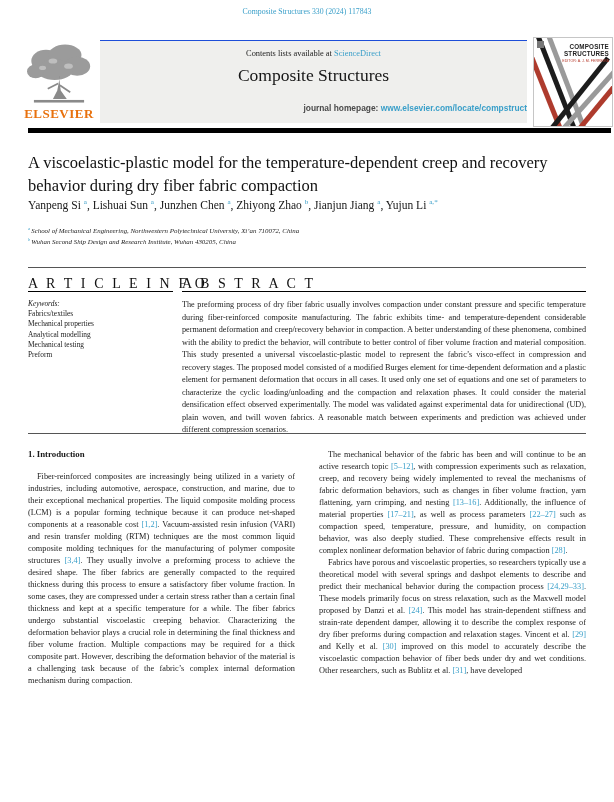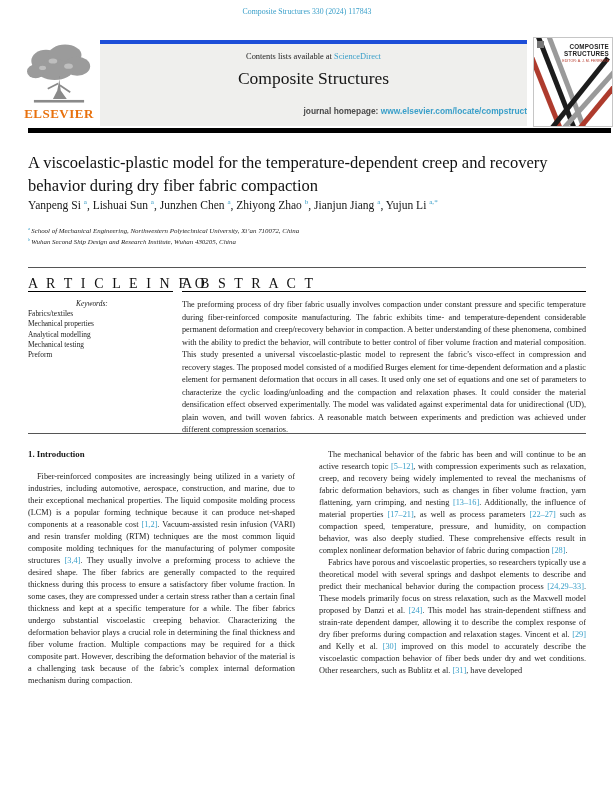--- a/index.html
+++ b/index.html
@@ -7,21 +7,21 @@
         font-family:"Liberation Serif","DejaVu Serif",serif;color:#1a1a1a;}
   .abs{position:absolute;}
   .link{color:#3a9fc9;}
   .sup{vertical-align:super;font-size:62%;color:#3a9fc9;line-height:0;}
   .it{font-style:italic;}
 
   
   .journal-ref{top:7px;left:0;width:614px;text-align:center;font-size:7.8px;color:#3a9fc9;}
 
   
-  .mast-box{left:100px;top:40px;width:427px;height:82px;background:#efefed;border-top:4px solid #1d4ed8;}
+  .mast-box{left:100px;top:40px;width:427px;height:82px;background:#efefed;border-top:1px solid #1d4ed8;}
   .contents-line{top:8px;left:0;width:427px;text-align:center;font-size:8.4px;color:#222;}
   .journal-title{top:24px;left:0;width:427px;text-align:center;font-size:17.5px;color:#161616;}
   .homepage-line{top:62px;left:0;width:427px;text-align:right;font-size:8.4px;
                  font-family:"Liberation Sans",sans-serif;font-weight:700;color:#4a4a4a;}
   .elsevier-logo{left:14px;top:40px;width:90px;height:88px;}
   .elsevier-wordmark{left:0;top:66px;width:90px;text-align:center;font-size:13px;font-weight:600;
                      letter-spacing:.5px;color:#e8710d;}
   .cover{left:533px;top:37px;width:78px;height:88px;background:#fff;border:1px solid #c6c6c6;overflow:hidden;}
   .cover-title{right:3px;top:5px;width:46px;text-align:right;font-family:"Liberation Sans",sans-serif;
                font-size:6.3px;font-weight:700;line-height:7px;letter-spacing:.2px;color:#232323;}
@@ -35,21 +35,21 @@
   .affiliations{left:28px;top:226px;width:558px;font-size:6.9px;font-style:italic;line-height:10.5px;color:#222;}
 
   
   .rule{background:#000;height:1px;}
   .rule-top{left:28px;top:267px;width:558px;height:1px;background:#555;}
   .info-header,.abs-header{top:276px;font-size:14px;letter-spacing:2.6px;color:#111;}
   .info-header{left:28px;}
   .abs-header{left:182px;}
   .info-rule{left:28px;top:291px;width:145px;}
   .abs-rule{left:182px;top:291px;width:404px;}
-  .kw-label{left:28px;top:299px;font-size:7.4px;font-style:italic;margin-left:48px;}
+  .kw-label{left:28px;top:299px;font-size:7.4px;font-style:italic;}
   .kw-list{left:28px;top:309px;width:150px;font-size:7.4px;line-height:10.3px;}
   .abstract-text{left:182px;top:299px;width:404px;font-size:8.2px;line-height:12.55px;
                  text-align:justify;color:#1c1c1c;}
   .rule-bottom{left:28px;top:433px;width:558px;height:1px;background:#555;}
 
   
   .section-heading{left:28px;top:449px;font-size:8.8px;font-weight:700;}
   .col{font-size:8.3px;line-height:12px;text-align:justify;color:#1c1c1c;}
   .col p{margin:0;text-indent:9px;}
   .col-left{left:28px;top:471px;width:267px;}

